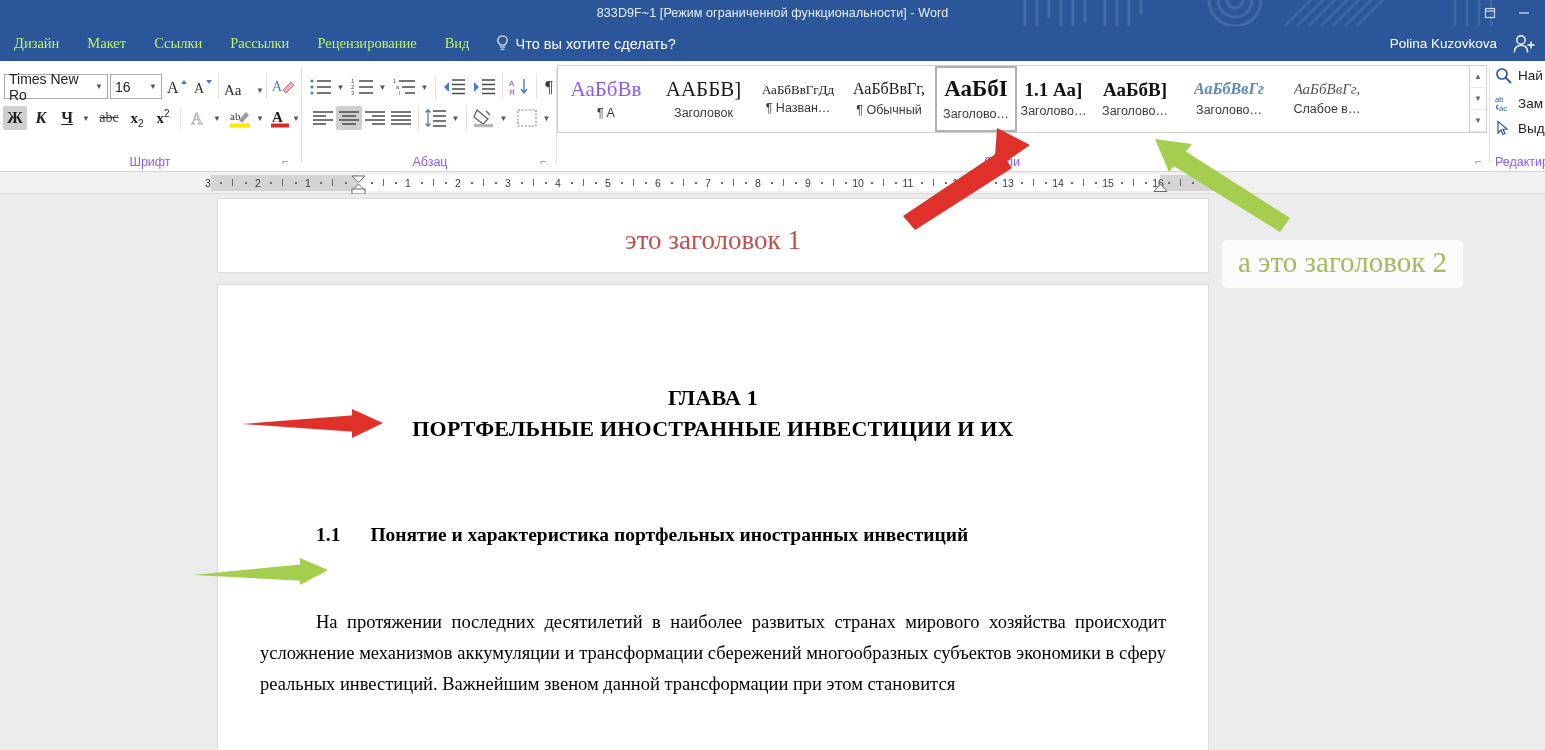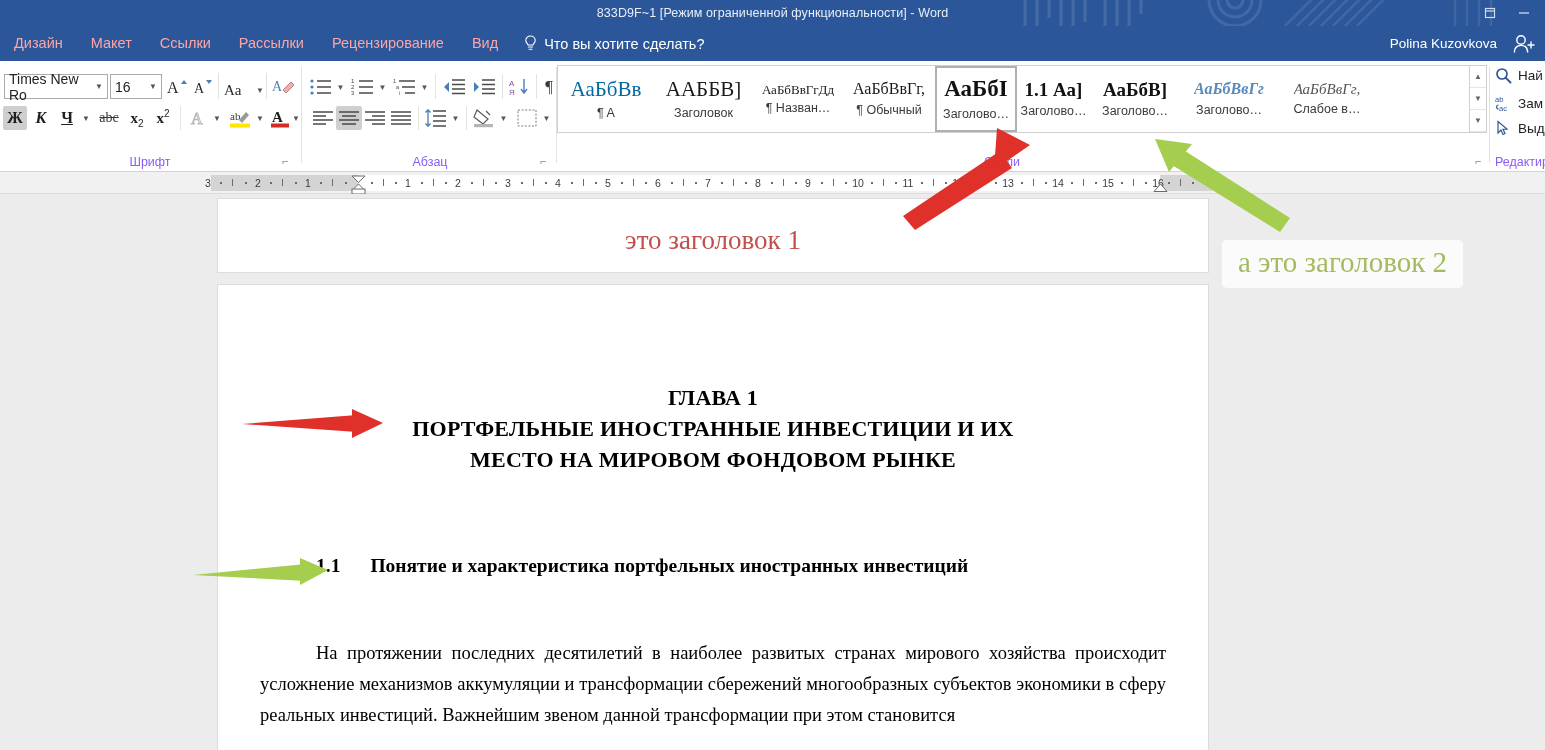--- a/index.html
+++ b/index.html
@@ -31,22 +31,22 @@
   .win-btn { width: 34px; height: 24px; display: flex; align-items: center; justify-content: center;
              color: #d8e2f0; font-size: 12px; }
 
   
   .tabbar {
     position: absolute; left: 0; top: 26px; width: 1545px; height: 35px;
     background: #2b579a;
     display: flex; align-items: center;
   }
   .tab {
-    color: #fca5a5; font-size: 14.5px; padding: 0 14px; height: 35px;
-    line-height: 35px; white-space: nowrap;
+    color: #bef264; font-size: 14.5px; padding: 0 14px; height: 35px;
+    line-height: 35px; white-space: nowrap; font-family: Liberation Serif, serif;
   }
   .tellme {
     display: flex; align-items: center; gap: 7px; margin-left: 12px;
     color: #ffffff; font-size: 14.5px; white-space: nowrap;
   }
   .bulb { width: 13px; height: 17px; display: block; }
   .acct {
     position: absolute; right: 48px; top: 0; height: 35px; line-height: 35px;
     color: #ffffff; font-size: 13.5px; white-space: nowrap;
   }
@@ -458,21 +458,21 @@
         </div>
 
       <div class="grp-label">Абзац</div>
       <div class="dlg" style="right:6px;">⌐</div>
     </div>
     <div class="grp-sep" style="left:556px;"></div>
 
     <div class="grp" style="left:557px; width:932px;">
       <div class="gallery" style="left:0; top:4px;" id="gallery">
         <div class="sitem" style="width: 96px;">
-            <div class="s-prev" style="font-size: 21px; font-weight: normal; font-style: normal; color: #0369a1;">АаБбВв</div>
+            <div class="s-prev" style="font-size: 21px; font-weight: normal; font-style: normal; color: #8b5cf6;">АаБбВв</div>
             <div class="s-name">¶ A</div>
           </div>
           <div class="sitem" style="width: 99px;">
             <div class="s-prev" style="font-size: 21px; font-weight: normal; font-style: normal; color: rgb(26, 26, 26);">ААББВ]</div>
             <div class="s-name">Заголовок</div>
           </div>
           <div class="sitem" style="width: 90px;">
             <div class="s-prev" style="font-size: 13px; font-weight: normal; font-style: normal; color: rgb(26, 26, 26);">АаБбВвГгДд</div>
             <div class="s-name">¶ Назван…</div>
           </div>
@@ -639,21 +639,20 @@
 
     <div class="page page1">
       <div class="doc-h1">это заголовок 1</div>
     </div>
 
     <div class="page page2">
       <div class="doc-body">
         <div class="chapter">
           <div>ГЛАВА 1</div>
           <div>ПОРТФЕЛЬНЫЕ ИНОСТРАННЫЕ ИНВЕСТИЦИИ И ИХ</div>
-          <div>МЕСТО НА МИРОВОМ ФОНДОВОМ РЫНКЕ</div>
         </div>
         <div class="sec-head">
           <span style="display:inline-block; width:56px;"></span><span class="num">1.1</span><span>Понятие и характеристика портфельных иностранных инвестиций</span>
         </div>
         <div class="para">На протяжении последних десятилетий в наиболее развитых странах мирового хозяйства происходит усложнение механизмов аккумуляции и трансформации сбережений многообразных субъектов экономики в сферу реальных инвестиций. Важнейшим звеном данной трансформации при этом становится</div>
       </div>
     </div>
 
     <div class="note" style="left:1222px; top:46px;">
       <span>а это заголовок 2</span>

